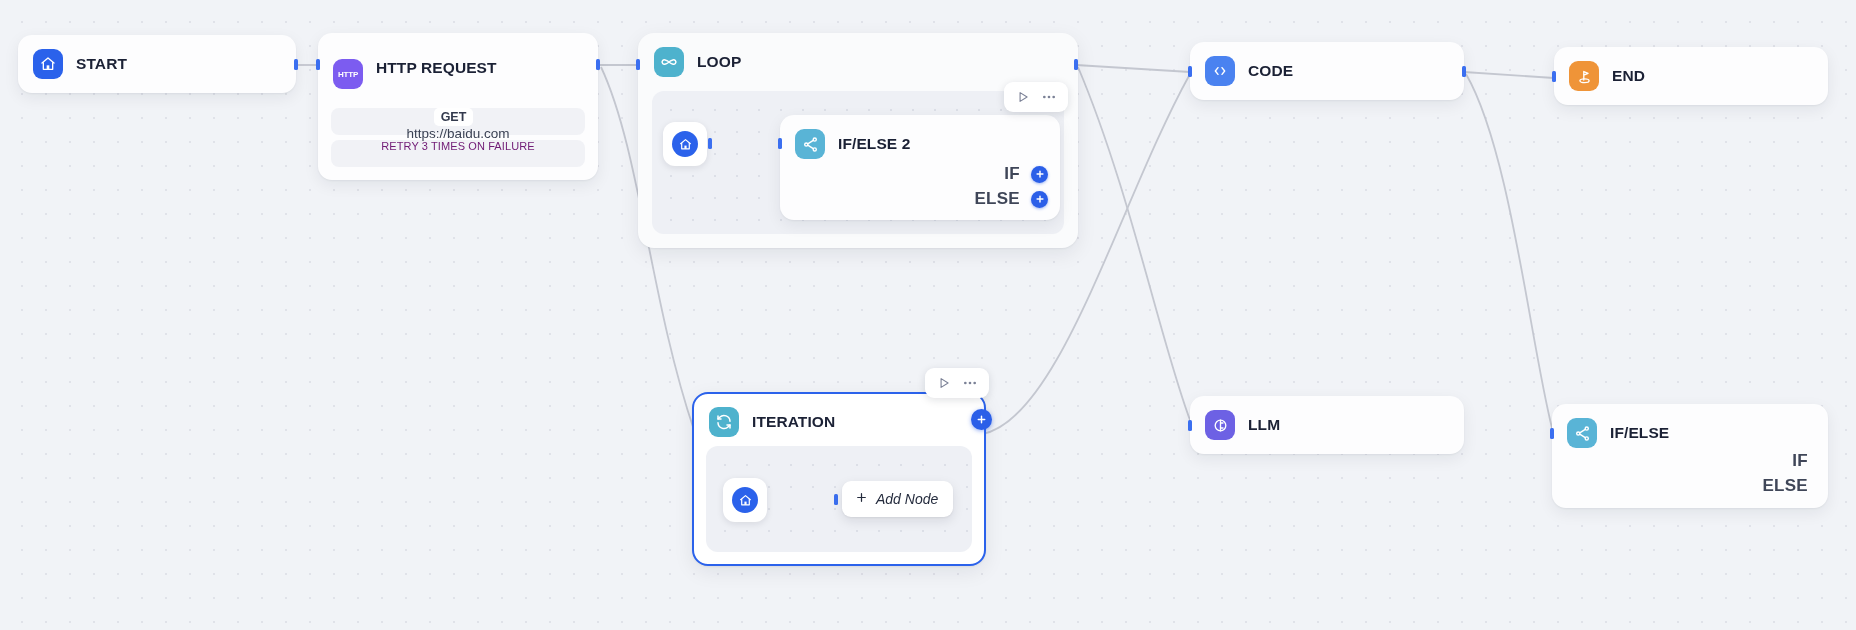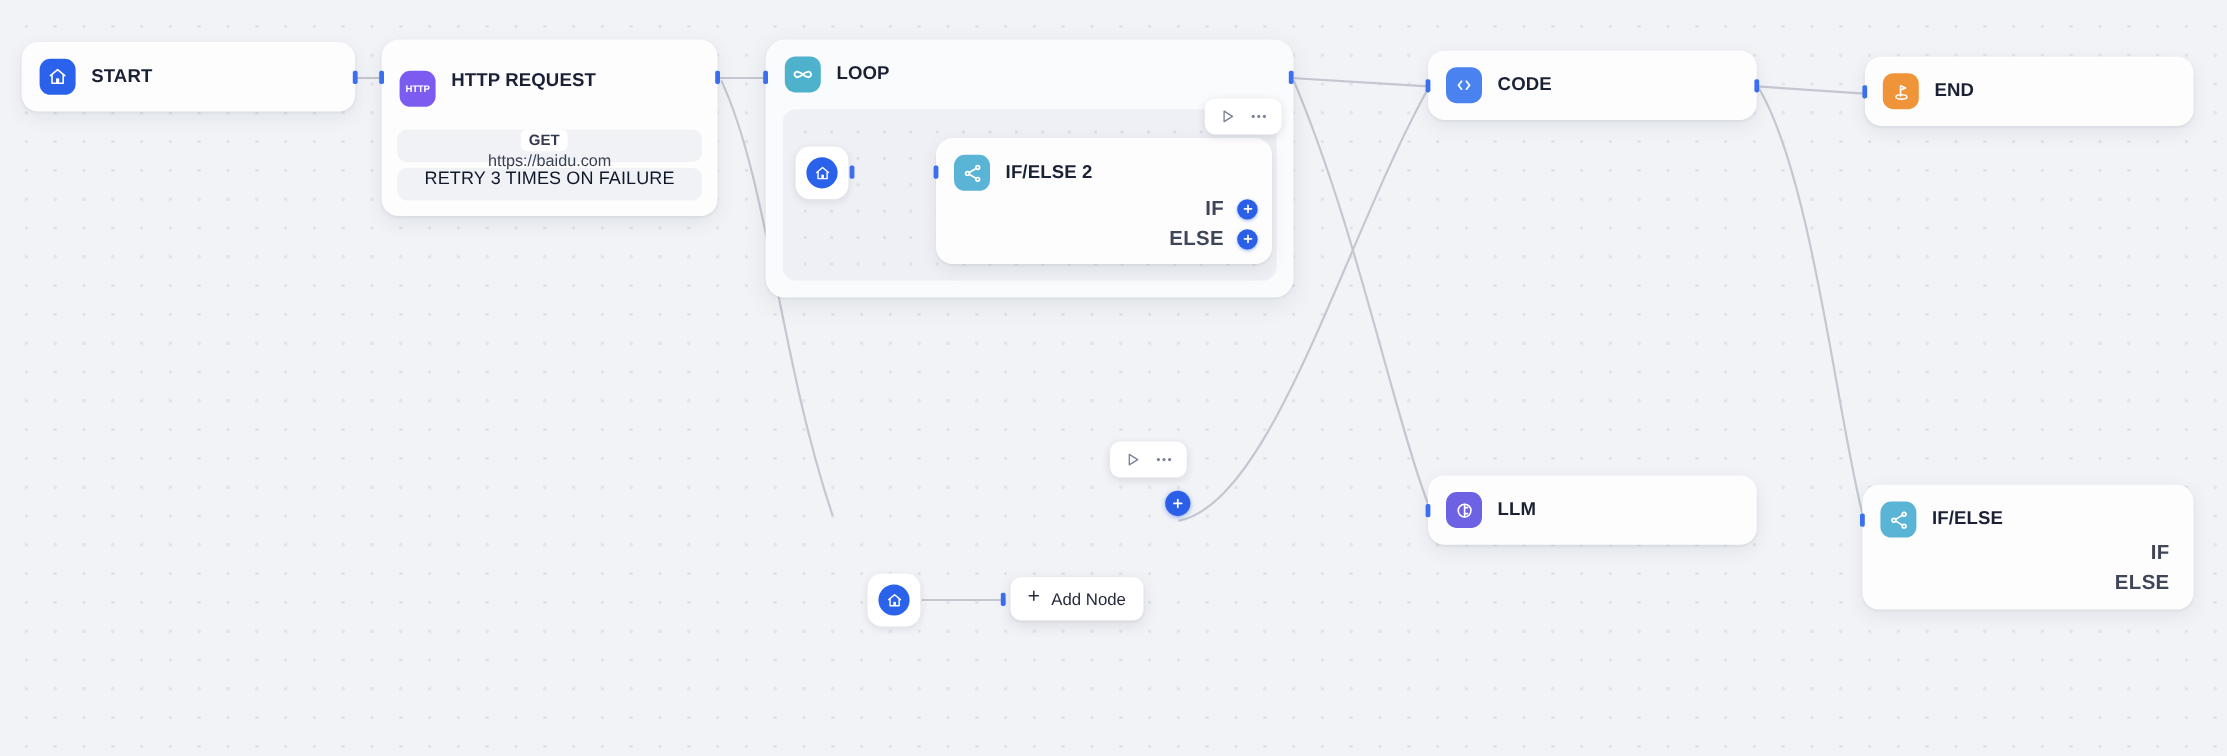--- a/index.html
+++ b/index.html
@@ -91,22 +91,22 @@
     background: #ffffff;
     color: #333a4d;
     font-size: 12.5px;
     font-weight: bold;
     border-radius: 5px;
     padding: 2px 7px;
     margin-right: 9px;
   }
   .url-text { font-size: 13.5px; color: #3b4254; }
   .retry-text {
-    font-size: 15px;
-    color: #0f172a;
+    font-size: 11px;
+    color: #701a75;
     font-weight: 500;
     letter-spacing: .1px;
   }
 
   
   .container-node {
     position: absolute;
     background: #fafbfc;
     border-radius: 16px;
     box-shadow: 0 1px 2px rgba(16,24,40,.05), 0 6px 20px rgba(16,24,40,.08);
@@ -197,20 +197,21 @@
   .add-node-btn {
     position: absolute;
     background: #fff;
     border-radius: 9px;
     box-shadow: 0 1px 2px rgba(16,24,40,.06), 0 4px 12px rgba(16,24,40,.10);
     display: flex;
     align-items: center;
     gap: 8px;
     padding: 9px 15px 9px 13px;
     z-index: 5;
+    font-style: italic;
   }
   .add-node-label {
     font-size: 14px;
     color: #242b3d;
     font-weight: 500;
     white-space: nowrap;
   }
 
   .edge-badge {
     position: absolute;
@@ -364,20 +365,34 @@
         <span class="plus-btn">
           <svg width="10" height="10" viewBox="0 0 24 24" stroke="#fff" stroke-width="3.4" stroke-linecap="round">
               <path d="M12 5v14M5 12h14"></path>
             </svg>
         </span>
       </div>
     </div>
   </div>
   <div class="handle" style="left:778px; top:138px;"></div>
 
+  <div class="container-node selected" style="left:692px; top:392px; width:290px; height:170px;">
+    <div class="node-head" style="padding:13px 16px 9px 15px;">
+      <span class="nicon ic-iter">
+        <svg width="18" height="18" viewBox="0 0 24 24" fill="none" stroke="#fff" stroke-width="2" stroke-linecap="round" stroke-linejoin="round">
+          <path d="M20 11a8 8 0 00-13.7-5.3L4 8"></path>
+            <path d="M4 4v4h4"></path>
+          <path d="M4 13a8 8 0 0013.7 5.3L20 16"></path>
+            <path d="M20 20v-4h-4"></path>
+        </svg>
+      </span>
+      <span class="node-title">ITERATION</span>
+    </div>
+    <div class="inner-canvas" style="left:12px; top:52px; right:12px; bottom:12px;"></div>
+  </div>
 
   <div class="edge-badge" style="left:971px; top:409px;">
     <svg width="11" height="11" viewBox="0 0 24 24" stroke="#fff" stroke-width="3.2" stroke-linecap="round">
         <path d="M12 5v14M5 12h14"></path>
       </svg>
   </div>
 
   <div class="start-chip" style="left:723px; top:478px;">
     <span class="nicon ic-start">
       <svg width="13" height="13" viewBox="0 0 24 24" fill="none" stroke="#fff" stroke-width="2.2" stroke-linecap="round" stroke-linejoin="round">

